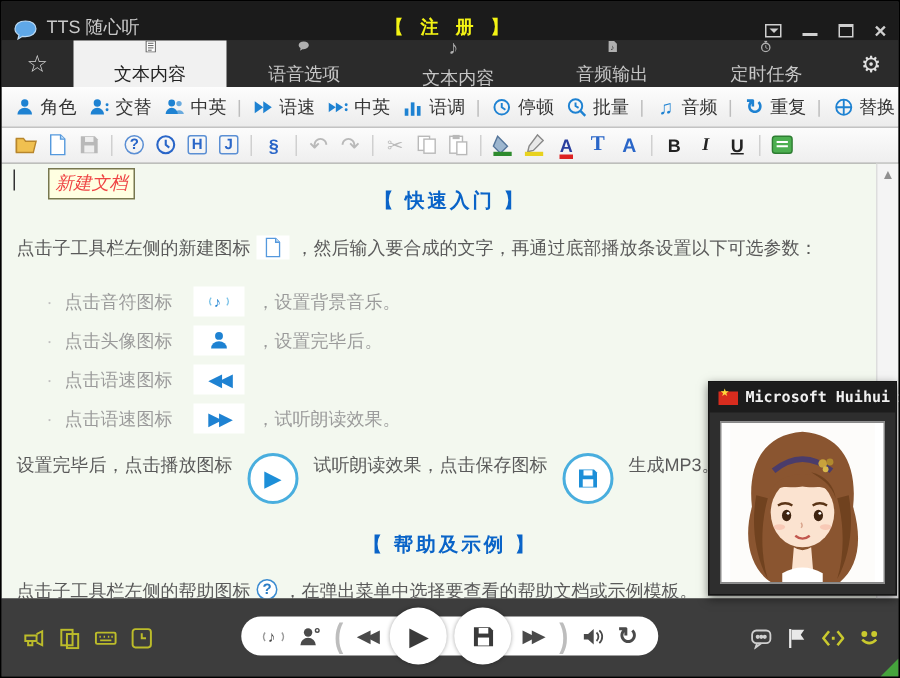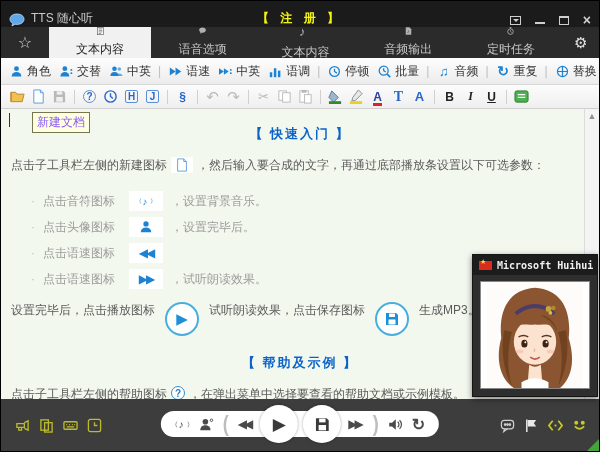--- a/index.html
+++ b/index.html
@@ -47,21 +47,21 @@
   .underbar .bar { position:absolute; left:0; right:0; bottom:-2px; height:3px; }
   .fmt-b { font-weight:bold; color:#222; }
   .fmt-i { font-style:italic; font-family:"Liberation Serif",serif; color:#222; font-weight:bold; }
   .fmt-u { text-decoration:underline; color:#222; font-weight:bold; }
 
   
   .content { position:absolute; top:108px; left:0; right:0; bottom:52px; background:#f3f8ef; overflow:hidden; font-size:12px; }
   .scrollbar { position:absolute; top:0; right:0; bottom:0; width:15px; background:#f4f4f4; border-left:1px solid #ddd; }
   .scroll-up { position:absolute; top:2px; left:2px; width:10px; height:10px; color:#909090; font-size:9px; text-align:center; line-height:10px; }
   .caret { position:absolute; left:8px; top:4px; width:1px; height:14px; background:#333; }
-  .tooltip { position:absolute; left:31px; top:3px; background:#ffffe1; border:1px solid #77774f; padding:1px 4px; font-size:12px; color:#8b5cf6; }
+  .tooltip { position:absolute; left:31px; top:3px; background:#ffffe1; border:1px solid #77774f; padding:1px 4px; font-size:12px; color:#ef4444;font-style:italic; }
   .sec-title { text-align:center; color:#0a64c8; font-weight:bold; font-size:13px; letter-spacing:2px; }
   .sec-title.first { padding-top:16px; }
   .para { color:#5a5a5a; margin:14px 0 0 10px; display:flex; align-items:flex-start; flex-wrap:nowrap; gap:4px; }
   .inline-ic { background:#fff; padding:1px 4px; display:inline-flex; align-items:center; color:#1e82d2; }
   .bullets { margin:14px 0 0 30px; }
   .bullet-row { display:flex; align-items:center; height:26px; color:#9b9b9b; gap:8px; }
   .bullet-dot { color:#c0c0c0; }
   .bullet-pre { width:78px; }
   .chip { background:#fff; min-width:34px; height:20px; display:flex; align-items:center; justify-content:center; color:#1e82d2; font-size:12px; letter-spacing:-2px; }
   .chip svg { width:14px; height:14px; }

